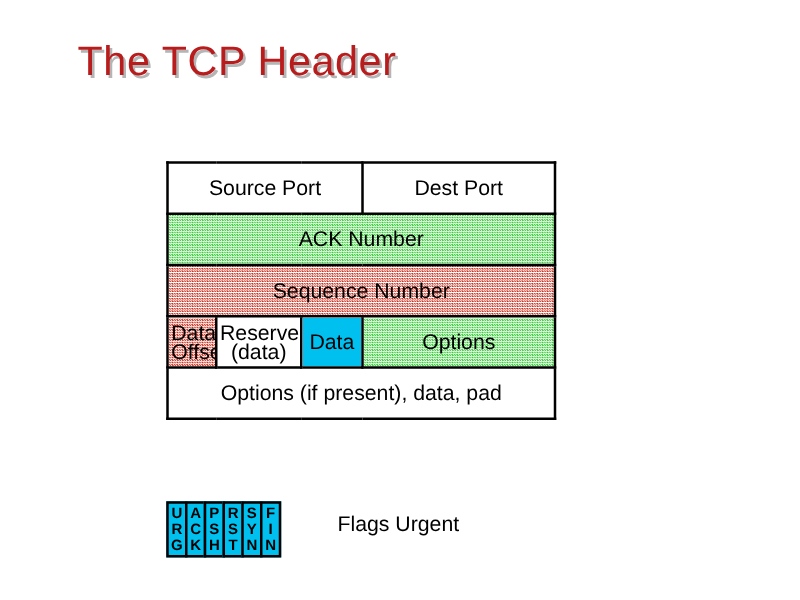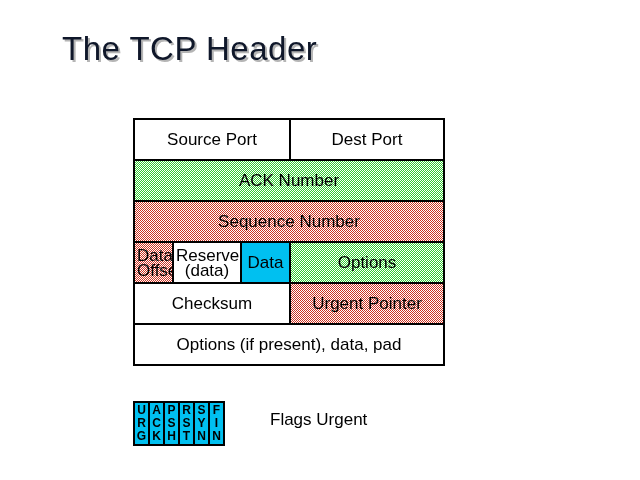--- a/index.html
+++ b/index.html
@@ -11,27 +11,27 @@
     overflow: hidden;
     color: #000;
   }
   .title {
     position: absolute;
     left: 62px; top: 30px;
     margin: 0;
     font-size: 33px;
     font-weight: 400;
     letter-spacing: 0.5px;
-    color: #0f172a;
+    color: #b91c1c;
     text-shadow: 2px 2px 0 var(--title-shadow, #b5b5b5);
     white-space: nowrap;
   }
   table.tcp-table {
     position: absolute;
-    left: 133px; top: 118px;
+    left: 133px; top: 129px;
     width: 310px;
     border-collapse: collapse;
     table-layout: fixed;
     padding-left: 11px;
   }
   table.tcp-table td {
     border: 2px solid #000;
     height: 39px;
     padding: 0 2px;
     text-align: center;
@@ -106,24 +106,20 @@
       <tr>
         <td class="bg-red small">Data Offset</td>
         <td class="bg-white small">
           <div>Reserved</div>
           <div>(data)</div>
         </td>
         <td class="bg-cyan">Data</td>
         <td class="bg-green">Options</td>
       </tr>
       <tr>
-        <td colspan="3" class="bg-white">Checksum</td>
-        <td class="bg-red">Urgent Pointer</td>
-      </tr>
-      <tr>
         <td colspan="4" class="bg-white">Options (if present), data, pad</td>
       </tr>
     </tbody>
   </table>
 
   <div class="flags-row">
     <div class="flag-box">U
 R
 G</div>
     <div class="flag-box">A

